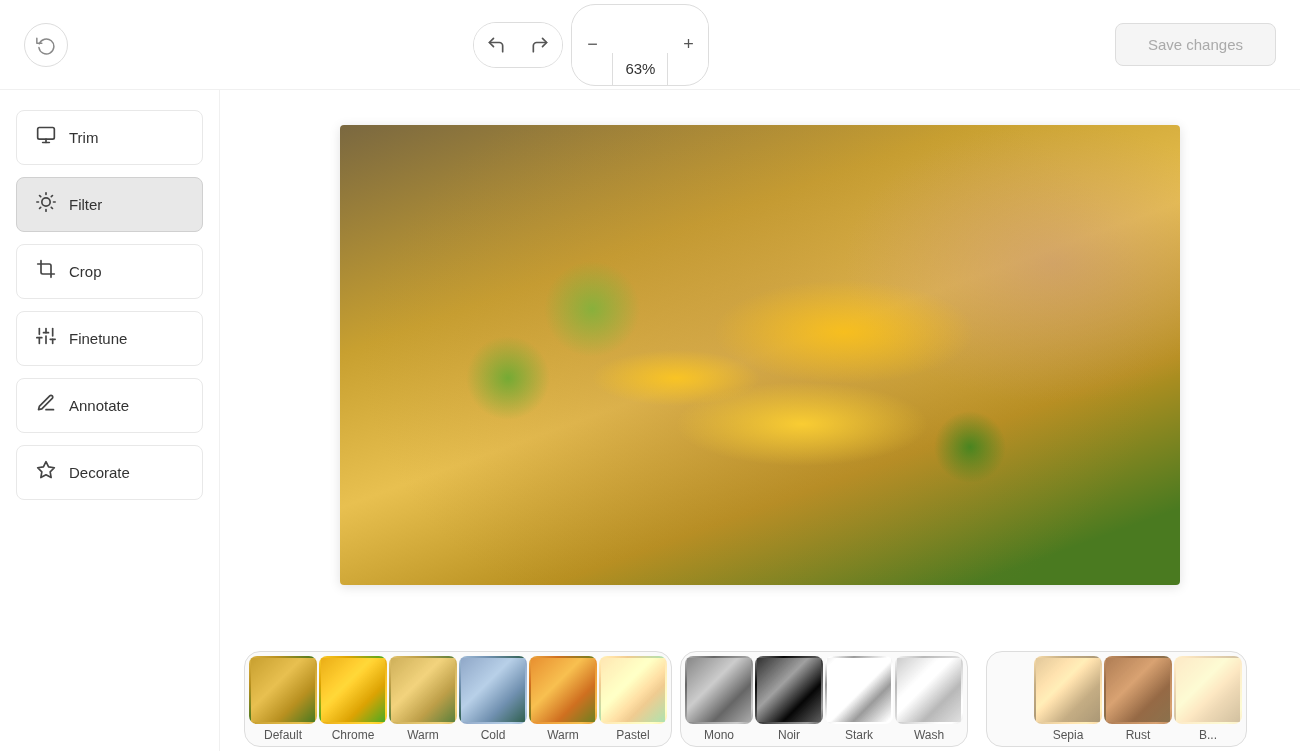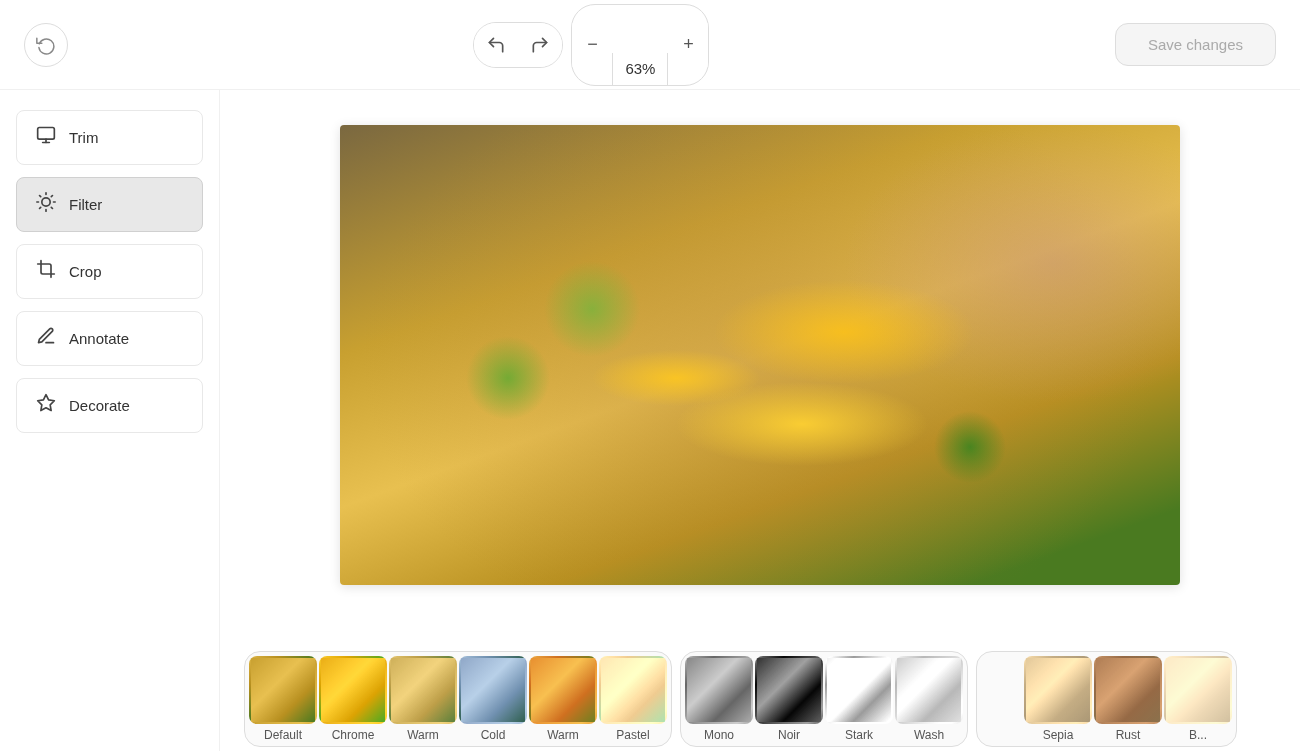--- a/index.html
+++ b/index.html
@@ -92,21 +92,21 @@
       font-size: 15px;
       font-weight: 500;
       color: #333;
       background: #fff;
       margin-top: 48px;
     }
     .save-btn {
       padding: 12px 32px;
       background: #f5f5f5;
       border: 1.5px solid #ddd;
-      border-radius: 13px;
+      border-radius: 8px;
       font-size: 15px;
       font-weight: 500;
       color: #aaa;
       cursor: pointer;
     }
 
     
     .main {
       display: flex;
       flex: 1;
@@ -363,20 +363,36 @@
     <div class="sidebar-item">
       <span class="sidebar-icon">
         <svg width="20" height="20" viewBox="0 0 24 24" fill="none" stroke="currentColor" stroke-width="2" stroke-linecap="round" stroke-linejoin="round">
           <path d="M6 2v14a2 2 0 0 0 2 2h14"></path>
           <path d="M18 22V8a2 2 0 0 0-2-2H2"></path>
         </svg>
       </span>
       <span>Crop</span>
     </div>
 
+    <div class="sidebar-item">
+      <span class="sidebar-icon">
+        <svg width="20" height="20" viewBox="0 0 24 24" fill="none" stroke="currentColor" stroke-width="2" stroke-linecap="round" stroke-linejoin="round">
+          <line x1="4" y1="21" x2="4" y2="14"></line>
+          <line x1="4" y1="10" x2="4" y2="3"></line>
+          <line x1="12" y1="21" x2="12" y2="12"></line>
+          <line x1="12" y1="8" x2="12" y2="3"></line>
+          <line x1="20" y1="21" x2="20" y2="16"></line>
+          <line x1="20" y1="12" x2="20" y2="3"></line>
+          <line x1="1" y1="14" x2="7" y2="14"></line>
+          <line x1="9" y1="8" x2="15" y2="8"></line>
+          <line x1="17" y1="16" x2="23" y2="16"></line>
+        </svg>
+      </span>
+      <span>Finetune</span>
+    </div>
 
     <div class="sidebar-item">
       <span class="sidebar-icon">
         <svg width="20" height="20" viewBox="0 0 24 24" fill="none" stroke="currentColor" stroke-width="2" stroke-linecap="round" stroke-linejoin="round">
           <path d="M12 20h9"></path>
           <path d="M16.5 3.5a2.121 2.121 0 0 1 3 3L7 19l-4 1 1-4L16.5 3.5z"></path>
         </svg>
       </span>
       <span>Annotate</span>
     </div>
@@ -444,21 +460,21 @@
           <div class="filter-item">
             <div class="filter-thumb filter-thumb-stark"></div>
             <span class="filter-label">Stark</span>
           </div>
           <div class="filter-item">
             <div class="filter-thumb filter-thumb-wash"></div>
             <span class="filter-label">Wash</span>
           </div>
         </div>
 
-        <div class="filter-group" style="margin-left: 6px; padding-left: 47px;">
+        <div class="filter-group" style="margin-left: 16px; padding-left: 47px;">
           <div class="filter-item">
             <div class="filter-thumb filter-thumb-sepia"></div>
             <span class="filter-label">Sepia</span>
           </div>
           <div class="filter-item">
             <div class="filter-thumb filter-thumb-rust"></div>
             <span class="filter-label">Rust</span>
           </div>
           <div class="filter-item">
             <div class="filter-thumb filter-thumb-b" style="opacity: 0.6;"></div>

